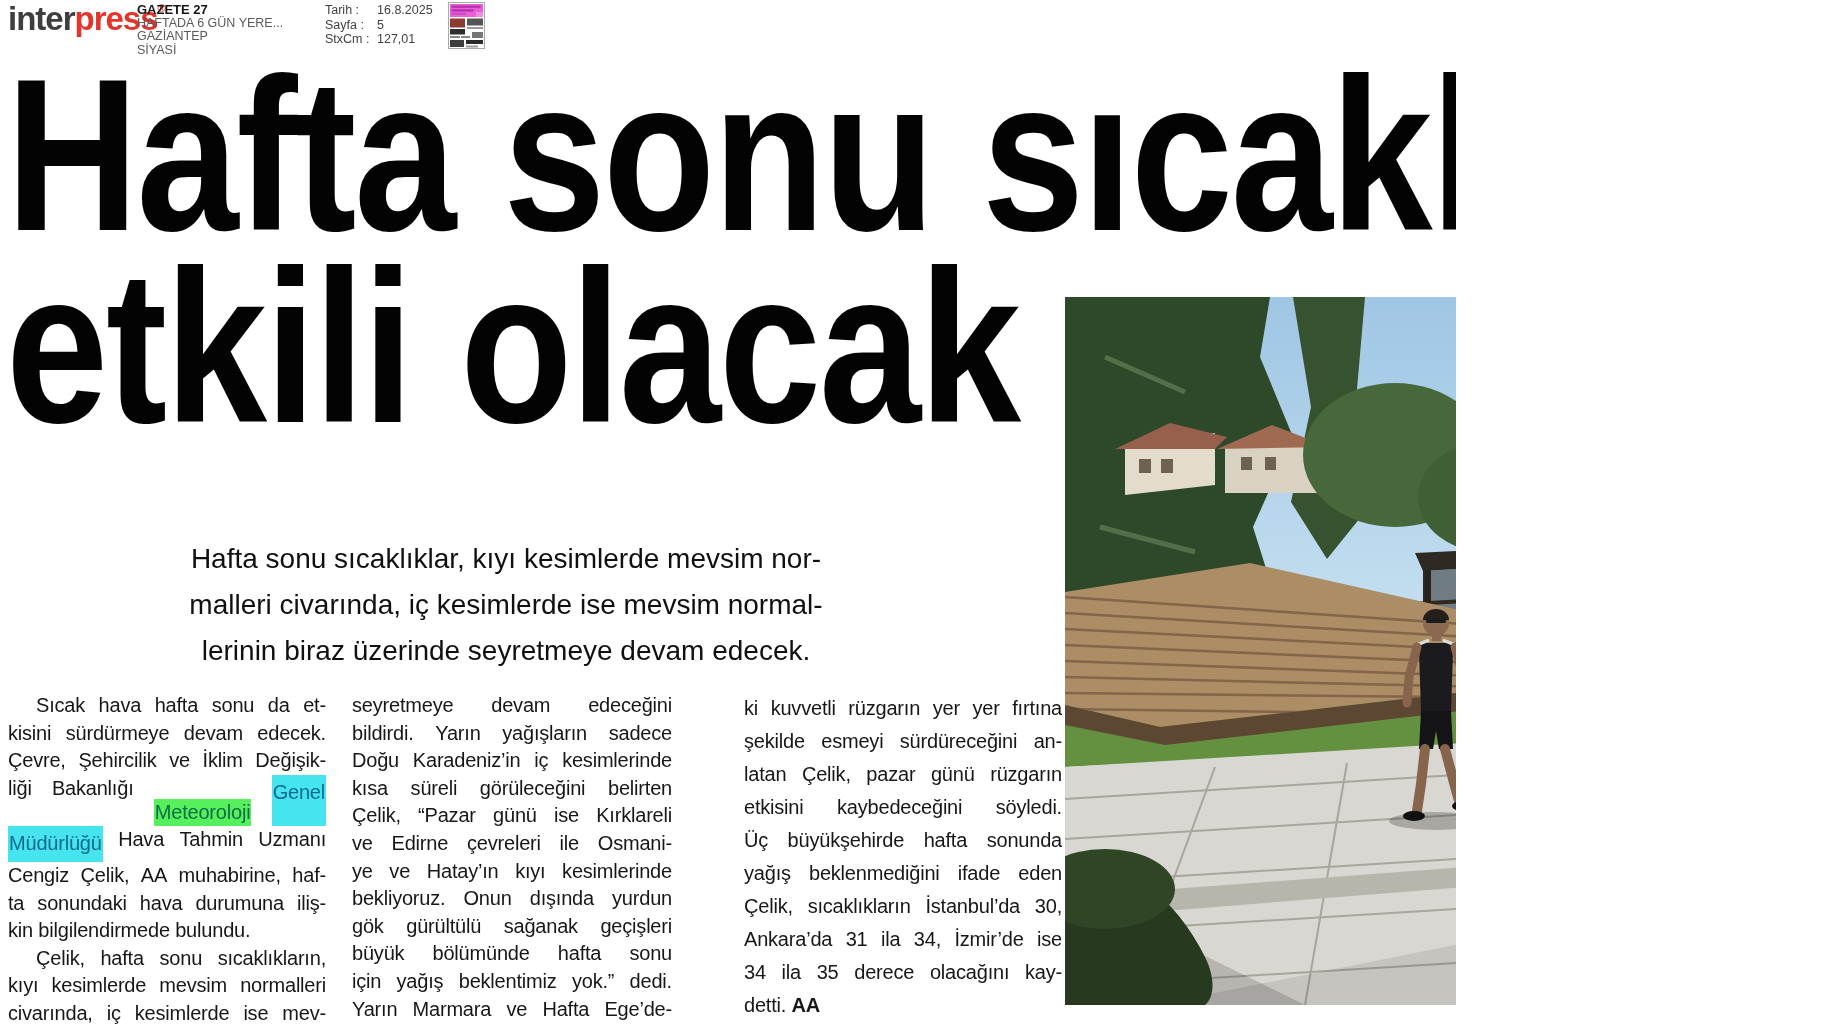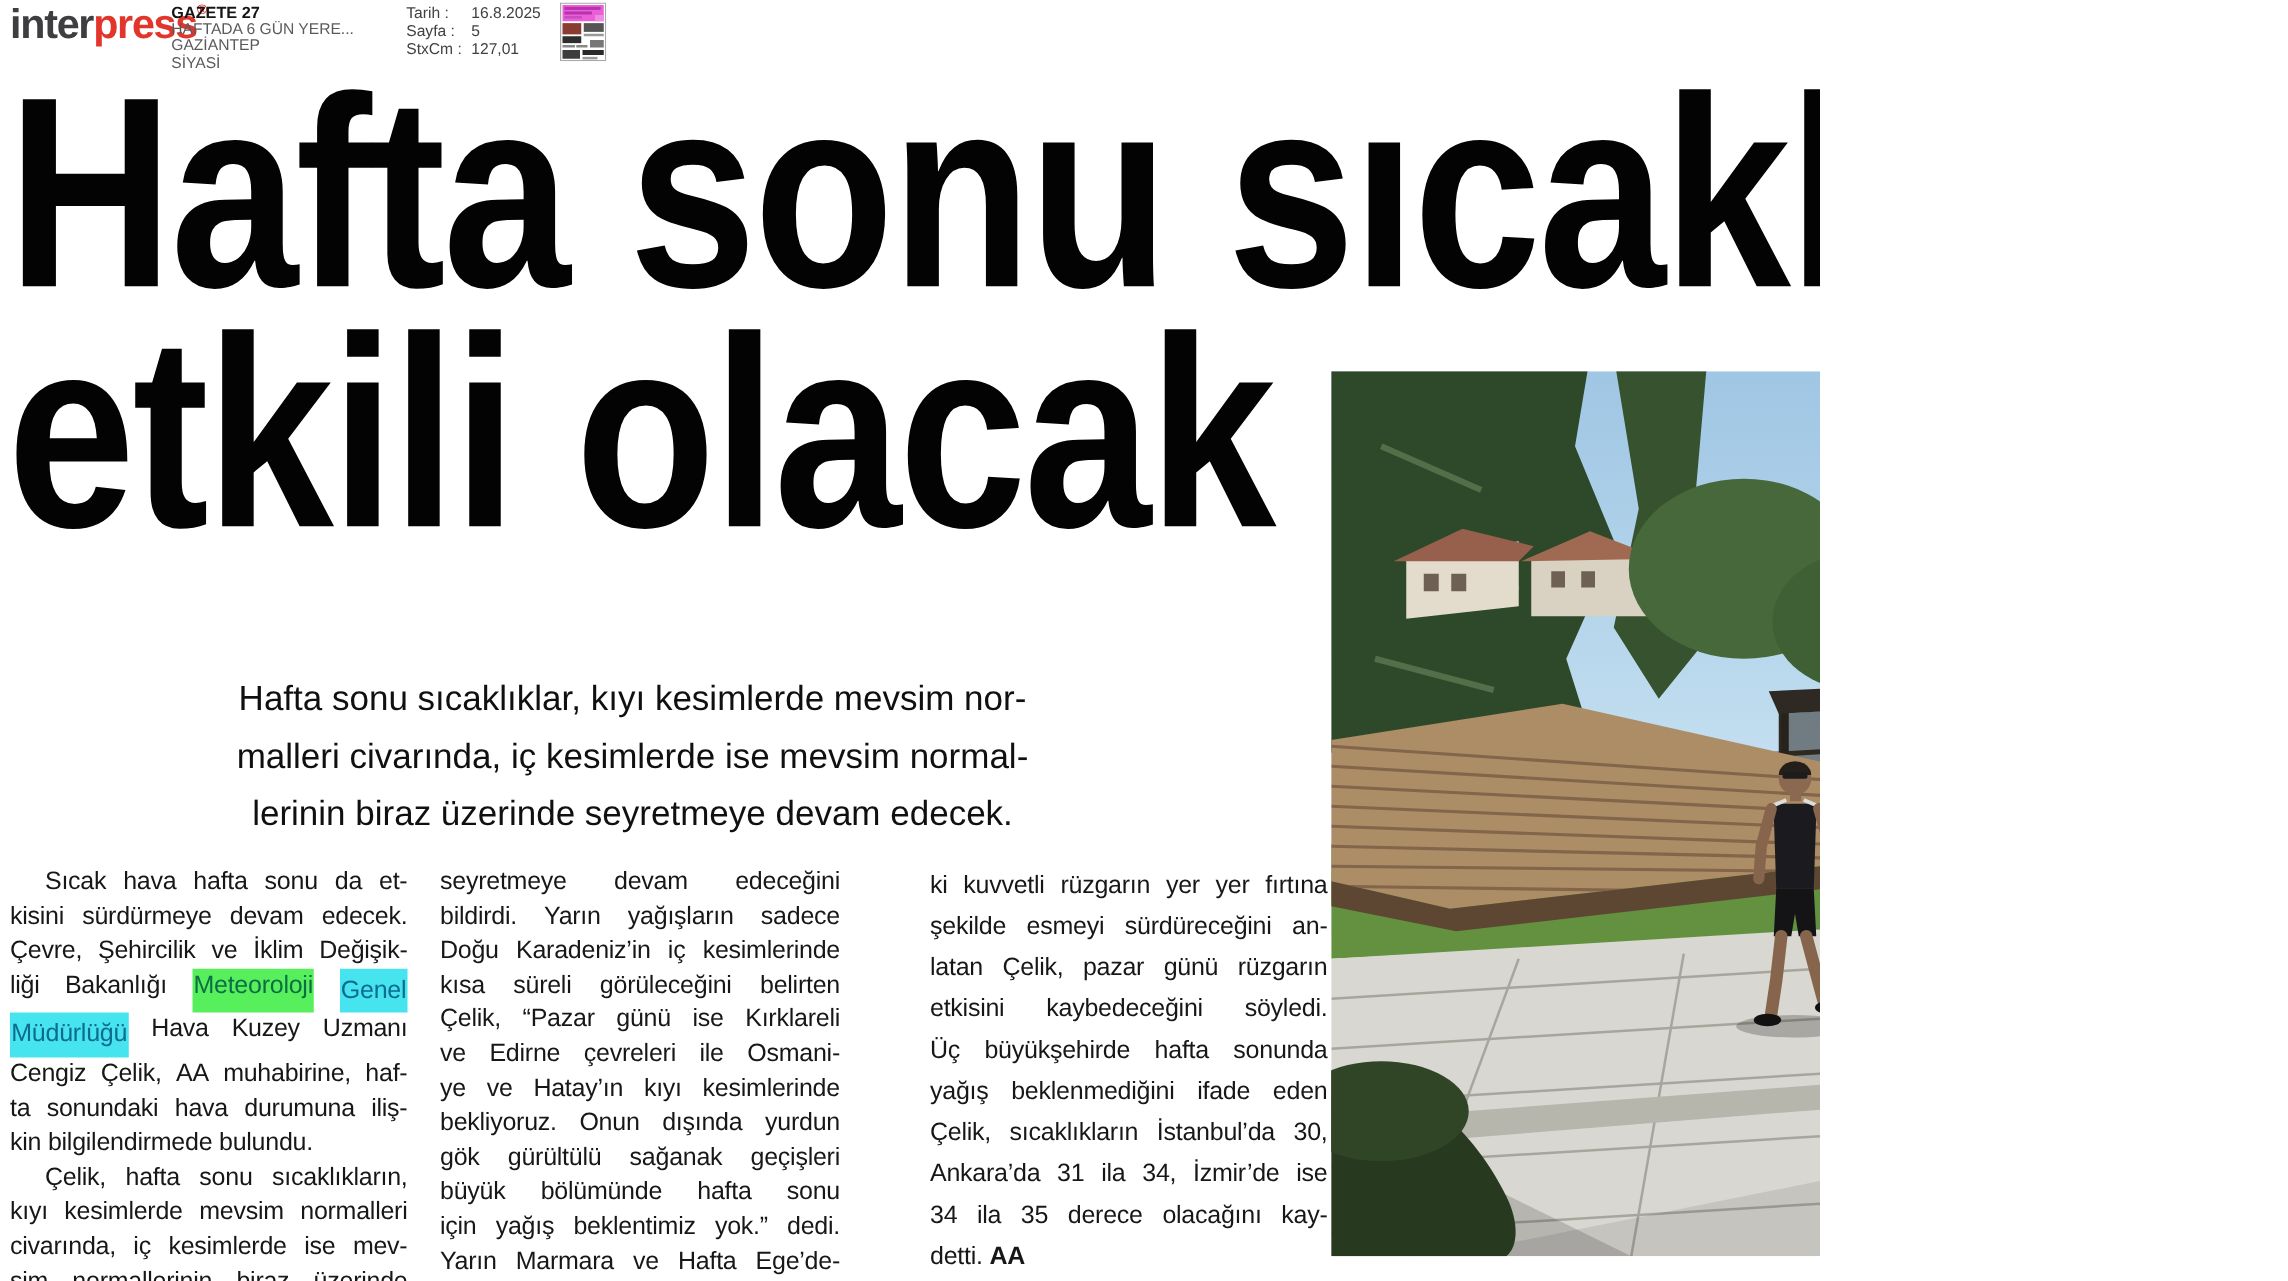--- a/index.html
+++ b/index.html
@@ -27,21 +27,21 @@
   .sub{position:absolute;left:5px;top:536px;width:1002px;text-align:center;
        font-size:28px;line-height:46px;color:#101010;}
   
   .col{position:absolute;top:692px;font-size:20px;letter-spacing:-0.2px;color:#171717;}
   .col1{left:8px;width:318px;line-height:27.6px;}
   .col2{left:352px;width:320px;line-height:27.6px;}
   .col3{left:696px;width:318px;line-height:33px;margin-left:48px;}
   .line{min-height:1em;}
   .line.j{display:flex;justify-content:space-between;flex-wrap:nowrap;}
   .line.ind{padding-left:28px;}
-  .hlg{background:#57f05c;color:#0b6e45;padding:0 1px;}
+  .hlg{background:#57f05c;color:#0b6e45;padding:0 1px;margin-top:24px;}
   .hlc{background:#46e4ee;color:#0d6b92;padding:4px 1px;}
   .b{font-weight:bold;}
   
   .photo{position:absolute;left:1065px;top:297px;width:750px;height:708px;margin:0;}
   .photo svg{display:block;width:750px;height:708px;}
 </style>
 </head>
 <body>
 
 <div class="page">
@@ -119,21 +119,21 @@
       </div>
     <div class="line j">
         <span>liği</span>
         <span>Bakanlığı</span>
         <span class="hlg">Meteoroloji</span>
         <span class="hlc">Genel</span>
       </div>
     <div class="line j">
         <span class="hlc">Müdürlüğü</span>
         <span>Hava</span>
-        <span>Kuzey</span>
+        <span>Tahmin</span>
         <span>Uzmanı</span>
       </div>
     <div class="line j">
         <span>Cengiz</span>
         <span>Çelik,</span>
         <span>AA</span>
         <span>muhabirine,</span>
         <span>haf-</span>
       </div>
     <div class="line j">

